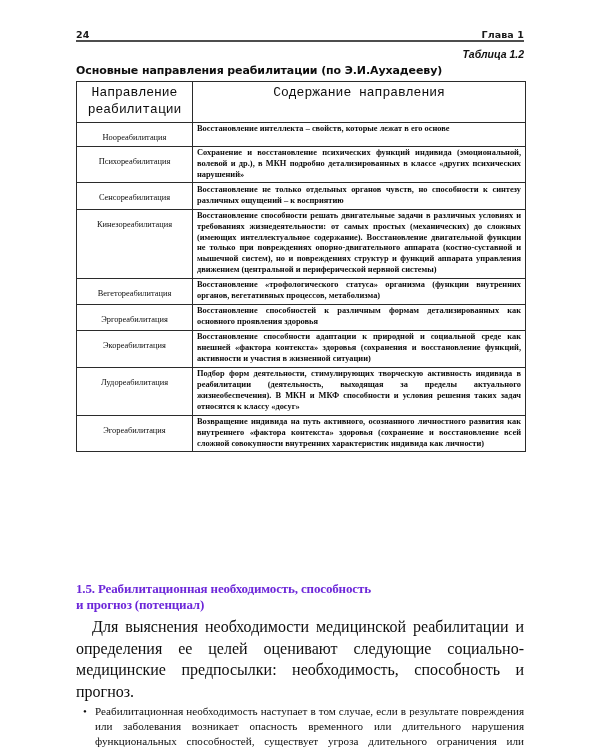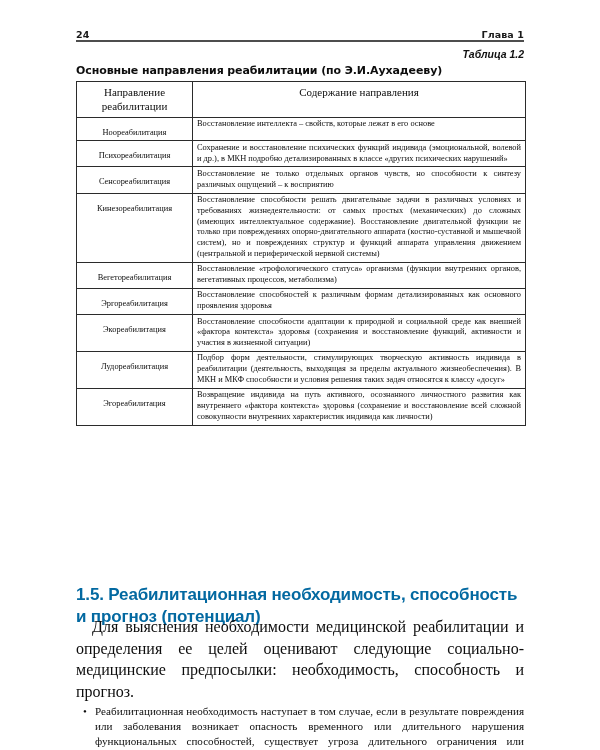--- a/index.html
+++ b/index.html
@@ -90,50 +90,52 @@
     border: 1px solid #2b2b2b;
     vertical-align: top;
     padding: 1.5px 4px 2px 4px;
   }
   col.c1 { width: 116px; }
   col.c2 { width: 333px; }
 
   table.dir-table thead th {
     text-align: center;
     font-weight: 400;
-    font-size: 11px;
+    font-size: 13px;
     padding-top: 3px;
     padding-bottom: 3px;
     line-height: 1.3;
+    font-family: Liberation Mono, monospace;
   }
   table.dir-table td.dir-name {
     text-align: center;
     white-space: nowrap;
     font-size: 8.4px;
     padding-top: 10px;
   }
   table.dir-table td.dir-desc {
     text-align: justify;
     text-justify: inter-word;
     hyphens: manual;
     font-size: 8.4px;
     line-height: 1.285;
+    font-weight: bold;
   }
 
   
   .section-head {
     position: absolute;
     left: 76px;
     right: 76px;
     top: 570px;
-    font-family: Liberation Sans, sans-serif;
+    font-family: Liberation Serif, serif;
     font-weight: 700;
-    font-size: 17px;
+    font-size: 13px;
     line-height: 1.27;
-    color: #0369a1;
+    color: #6d28d9;
     letter-spacing: -0.15px;
   }
 
   
   .body-copy {
     position: absolute;
     left: 76px;
     right: 76px;
     top: 616px;
   }

